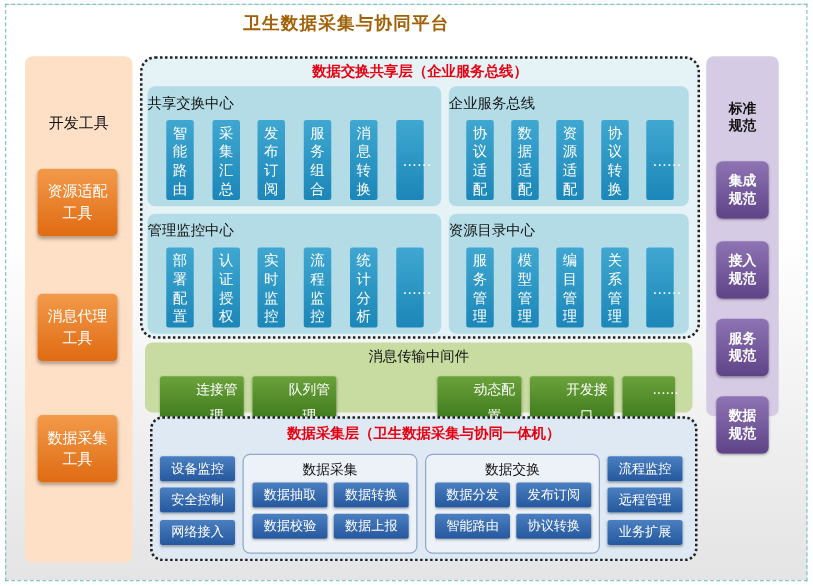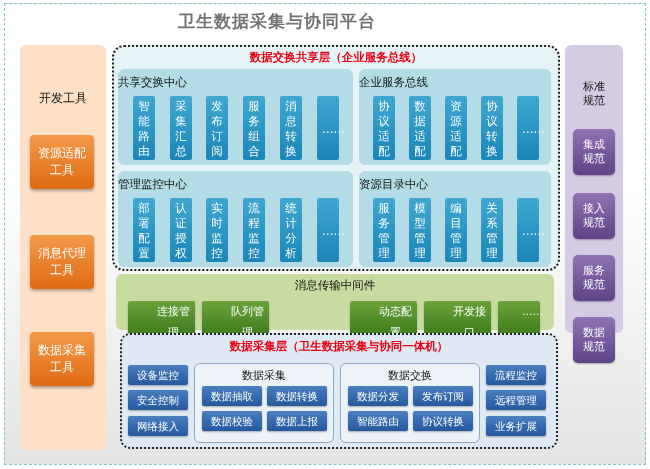--- a/index.html
+++ b/index.html
@@ -9,21 +9,21 @@
     font-family: "DejaVu Sans", "Liberation Sans", sans-serif;
     position: relative;
   }
   .frame {
     position: absolute; left: 4px; top: 3px; width: 642px; height: 462px;
     border: 1px dashed #7fc4cf;
     background: linear-gradient(#ffffff 0%, #ffffff 40%, #e4e4e4 100%);
   }
   .title {
     position: absolute; left: 0; top: 10px; width: 554px; text-align: center;
-    font-size: 17px; font-weight: bold; color: #737373; letter-spacing: 1px;
+    font-size: 14px; font-weight: bold; color: #a16207; letter-spacing: 1px;
   }
   
   .left-col {
     position: absolute; left: 20px; top: 45px; width: 86px; height: 405px;
     background: #fde0c6; border-radius: 6px;
   }
   .left-title {
     position: absolute; left: 0; top: 45px; width: 86px; text-align: center;
     font-size: 12px; color: #111;
   }
@@ -31,21 +31,21 @@
     position: absolute; left: 10px; width: 64px; height: 54px;
     background: linear-gradient(#f29a4a, #e06b12);
     border-radius: 4px; color: #fff; font-size: 12px; line-height: 17px;
     display: flex; align-items: center; justify-content: center; text-align: center;
     box-shadow: 0 2px 3px rgba(0,0,0,0.3);
     padding: 0 8px;
   }
   
   .right-col {
     position: absolute; left: 565px; top: 45px; width: 58px; height: 288px;
-    background: #d6cbe4; border-radius: 6px;
+    background: #d6cbe4; border-radius: 6px; font-weight: bold;
   }
   .right-title {
     position: absolute; left: 0; top: 35px; width: 58px; text-align: center;
     font-size: 11px; line-height: 14px; color: #111; padding: 0 14px;
   }
   .purple-btn {
     position: absolute; left: 8px; width: 42px; height: 46px;
     background: linear-gradient(#8e74b4, #5e4487);
     border-radius: 5px; color: #fff; font-size: 11px; line-height: 14px;
     display: flex; align-items: center; justify-content: center; text-align: center;

